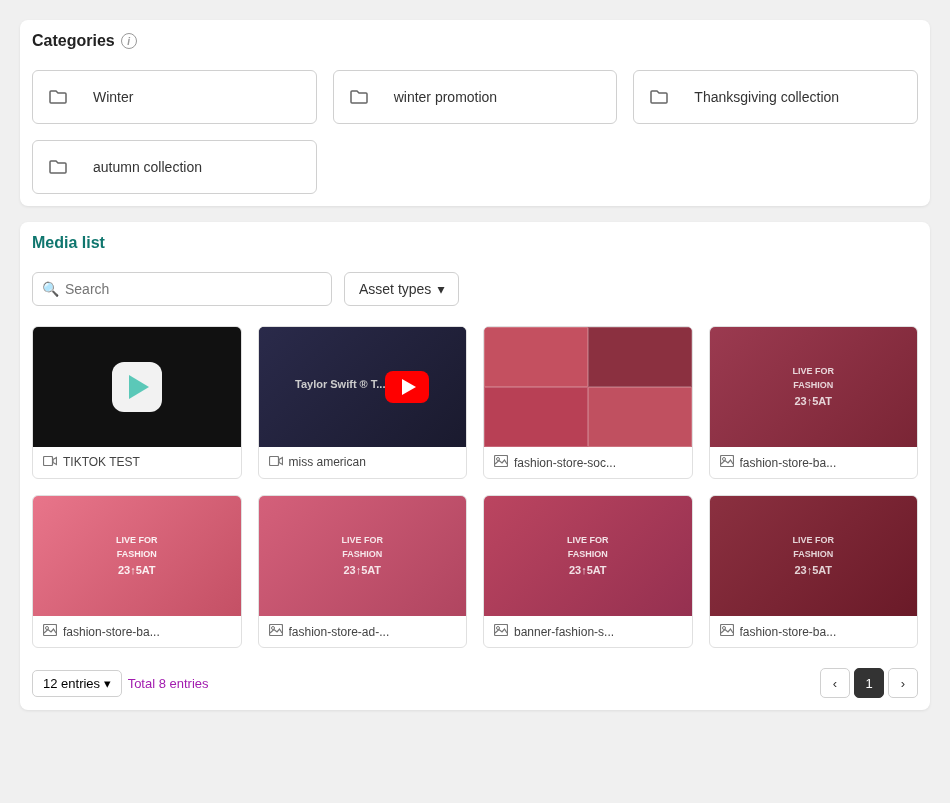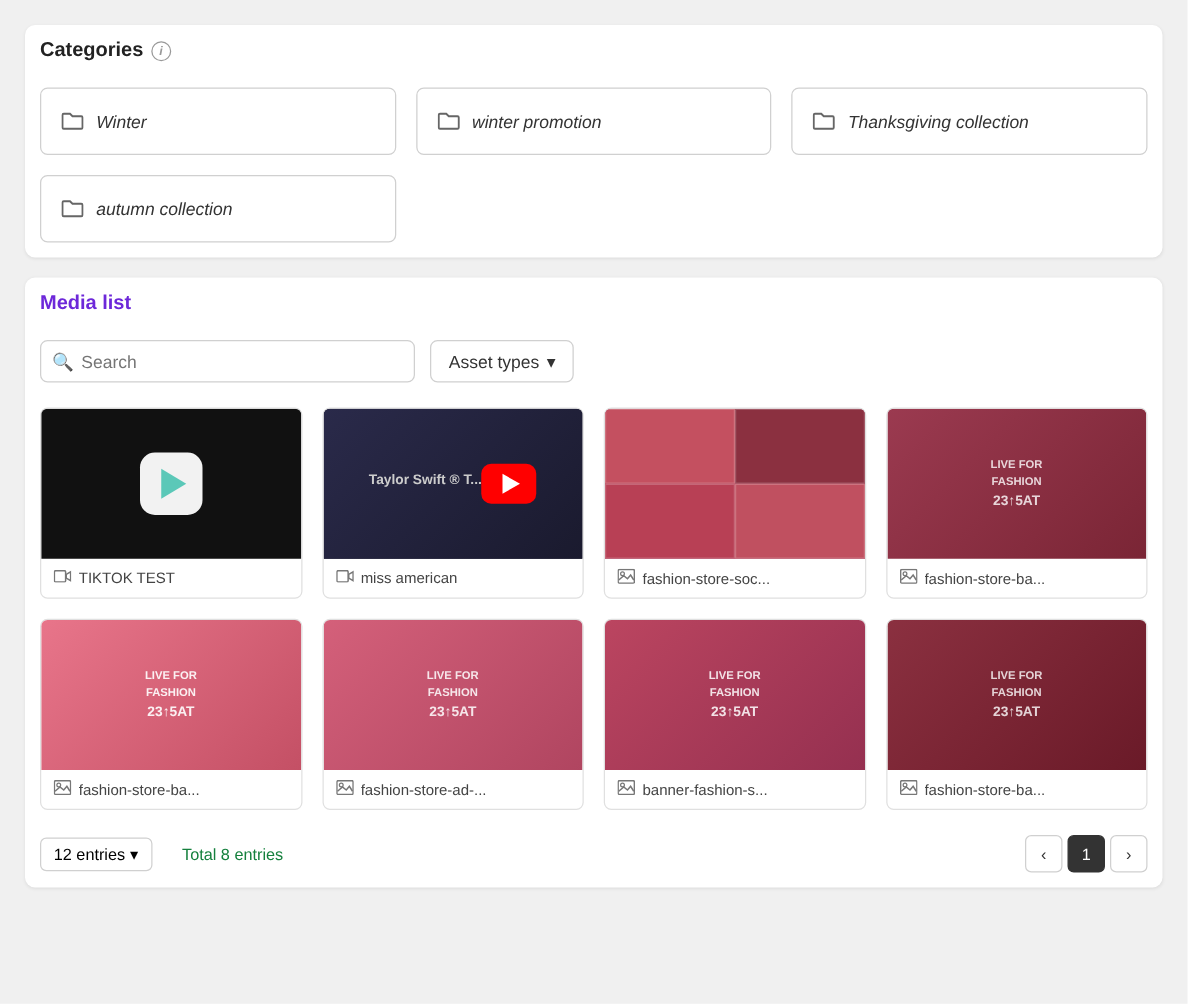--- a/index.html
+++ b/index.html
@@ -49,40 +49,39 @@
       grid-template-columns: repeat(3, 1fr);
       gap: 16px;
     }
 
     .category-item {
       border: 1.5px solid #d0d0d0;
       border-radius: 6px;
       padding: 18px 16px;
       display: flex;
       align-items: center;
-      gap: 10px;
+      gap: 26px;
       cursor: pointer;
       transition: border-color 0.2s;
       font-size: 14px;
       font-weight: 500;
-      font-style: italic;
     }
 
     .folder-icon {
       display: inline-flex;
       align-items: center;
       justify-content: center;
       color: #666;
     }
 
     .media-list-header {
       font-size: 16px;
       font-weight: 600;
       margin-bottom: 20px;
-      color: #6d28d9;
+      color: #0f766e;
     }
 
     .toolbar {
       display: flex;
       align-items: center;
       gap: 12px;
       margin-bottom: 20px;
     }
 
     .search-wrapper {
@@ -272,22 +271,21 @@
       background: #fff;
       font-size: 13px;
       cursor: pointer;
       display: flex;
       align-items: center;
       gap: 4px;
     }
 
     .total-entries {
       font-size: 13px;
-      color: #15803d;
-      margin-left: 18px;
+      color: #a21caf;
     }
 
     .page-nav {
       display: flex;
       align-items: center;
       gap: 4px;
     }
 
     .page-btn {
       width: 30px;

